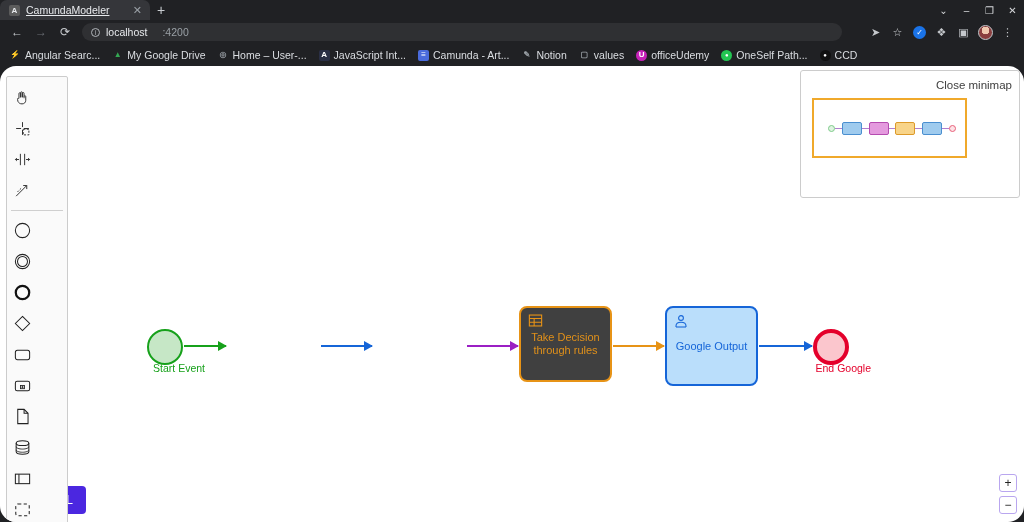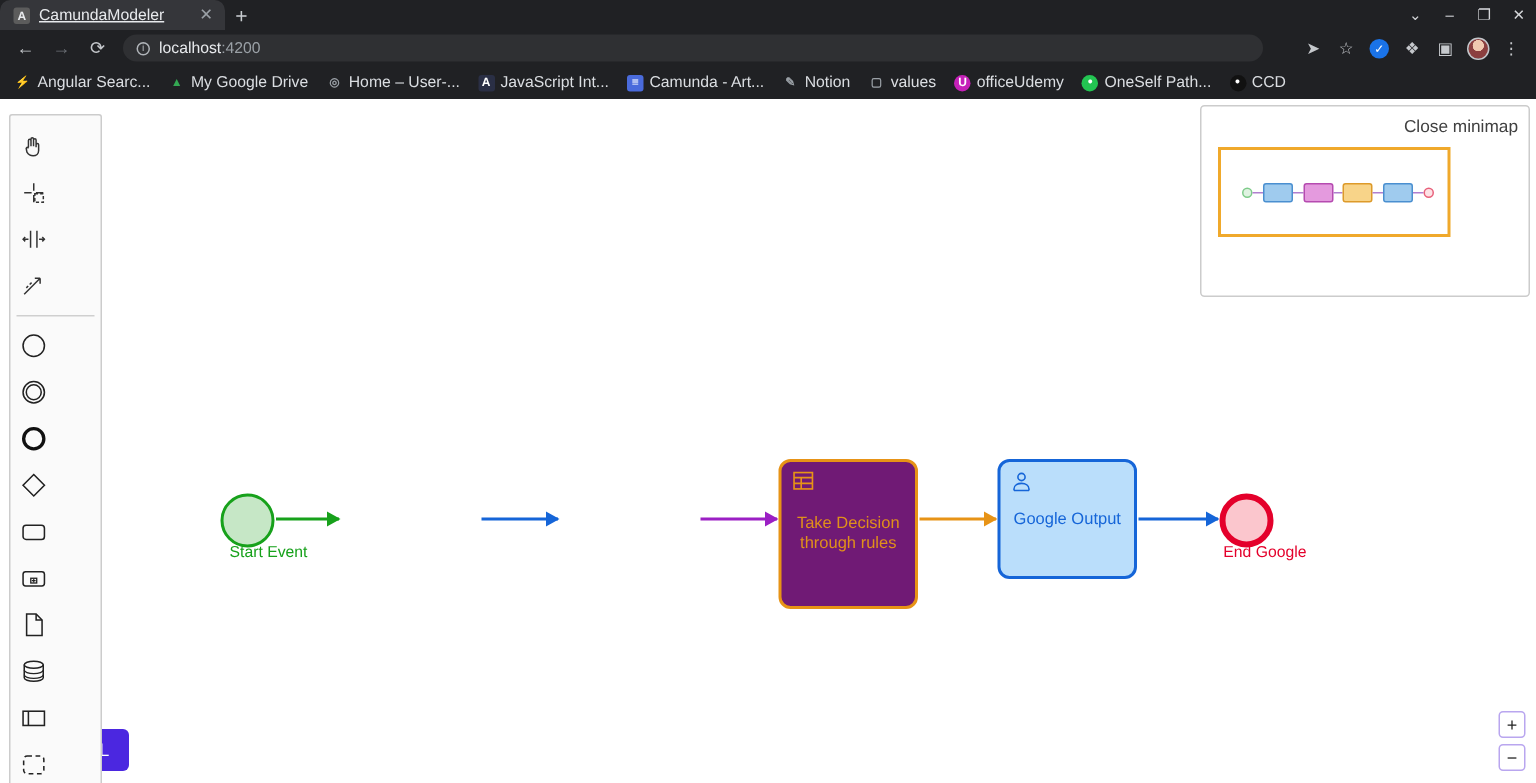--- a/index.html
+++ b/index.html
@@ -57,21 +57,21 @@
   .omnibox {
     flex: 1; height: 18px; background: #2f3033; border-radius: 9px;
     display: flex; align-items: center; gap: 6px; padding: 0 9px; margin: 0 6px 0 4px;
     max-width: 760px; cursor: text;
   }
   .omni-info {
     width: 9px; height: 9px; border: 1px solid #b0b4b9; border-radius: 50%;
     color: #b0b4b9; font-size: 7px; line-height: 8px; text-align: center; flex: 0 0 9px;
   }
   .omni-url { font-size: 10.5px; color: #e8eaed; white-space: nowrap; }
-  .omni-url .dim { color: #9aa0a6; }
+  .omni-url .dim { color: #9aa0a6; padding-left: 15px; }
   .tb-icons { display: flex; align-items: center; gap: 1px; margin-left: auto; }
   .tbi {
     width: 21px; height: 20px; display: flex; align-items: center; justify-content: center;
     color: #c5c8cc; font-size: 11px; cursor: pointer; position: relative;
   }
   .badge-check {
     width: 13px; height: 13px; border-radius: 50%; background: #1a73e8;
     color: #fff; font-size: 8px; display: flex; align-items: center; justify-content: center;
   }
   .avatar {
@@ -89,21 +89,21 @@
     border-radius: 4px; cursor: pointer; white-space: nowrap; flex: 0 0 auto;
   }
   .bm-label { color: #dbdee2; font-size: 10.5px; }
   .bm-ico {
     width: 11px; height: 11px; flex: 0 0 11px; border-radius: 2px;
     display: flex; align-items: center; justify-content: center;
     font-size: 8px; line-height: 1; font-weight: bold; color: #fff;
   }
 
   
-  .app { flex: 1; background: #ffffff; position: relative; overflow: hidden; }
+  .app { flex: 1; background: #ffffff; position: relative; overflow: hidden; border-radius: 16px; }
 
   
   .palette {
     position: absolute; left: 6px; top: 10px; width: 62px;
     background: #fafafa; border: 1px solid #cccccc; border-radius: 2px;
     padding: 5px 0; display: flex; flex-wrap: wrap; z-index: 20;
   }
   .pal-item {
     width: 31px; height: 31px; display: flex; align-items: center; justify-content: center;
     cursor: pointer; color: #333;
@@ -364,21 +364,21 @@
       <div class="flow" style="left:321px;top:279px;width:51px;background:#1565d8;color:#1565d8"></div>
       <div class="flow" style="left:467px;top:279px;width:51px;background:#9b1fc4;color:#9b1fc4"></div>
       <div class="flow" style="left:613px;top:279px;width:51px;background:#e79316;color:#e79316"></div>
       <div class="flow" style="left:759px;top:279px;width:53px;background:#1565d8;color:#1565d8"></div>
 
       <div class="evt" style="left:147px;top:263px;width:36px;height:36px;background:#c6e7c6;border:2px solid #17a11b"></div>
       <div class="bpmn-label" style="left:125px;top:296px;width:80px;color:#17a11b">Start Event</div>
 
 
 
-      <div class="task" style="left:519px;top:240px;width:93px;height:100px;background:#701a75;border:2px solid #e79316;color:#e0901a">
+      <div class="task" style="left:519px;top:240px;width:93px;height:76px;background:#404040;border:2px solid #e79316;color:#e0901a">
         <span class="task-ico">
           <svg width="17" height="15" viewBox="0 0 24 22" fill="none" stroke="#e79316" stroke-width="1.6">
             <rect x="3" y="3" width="18" height="16"></rect>
             <path d="M3 8h18M3 13.5h18M10 8v11"></path>
           </svg>
         </span>
         <span>Take Decision through rules</span>
       </div>
 
       <div class="task" style="left:665px;top:240px;width:93px;height:80px;background:#badefb;border:2px solid #1565d8;color:#1565d8">

